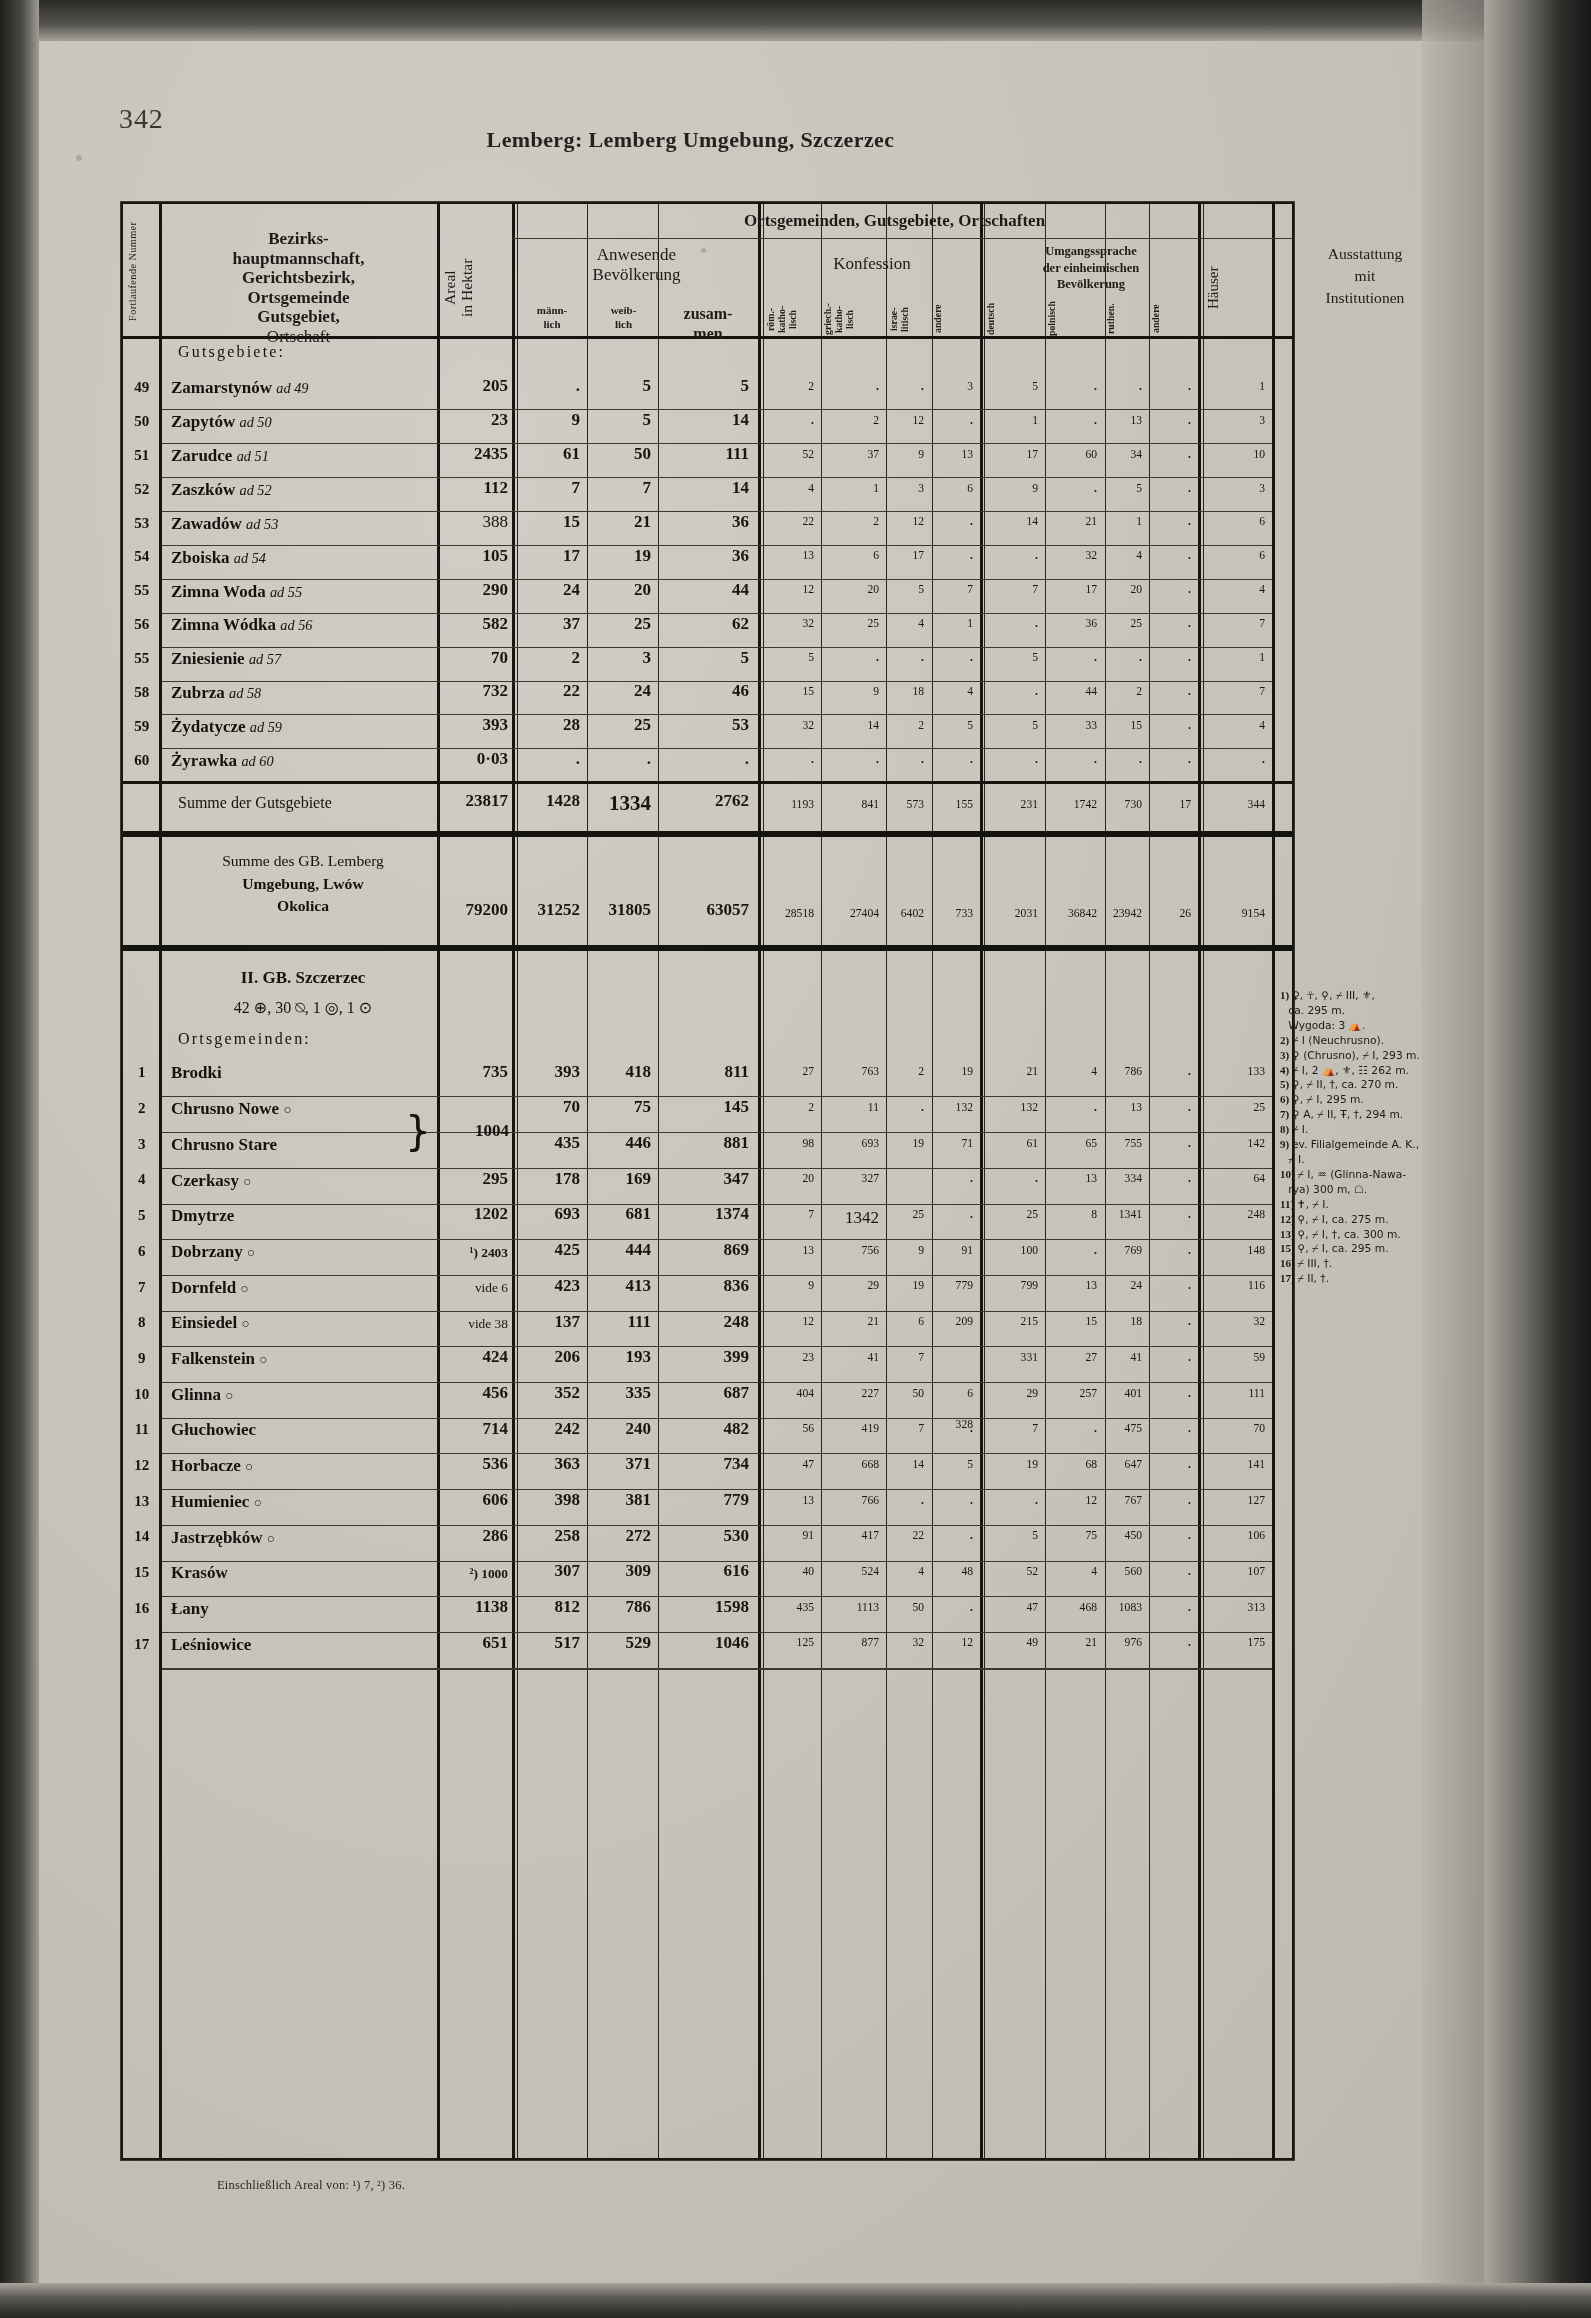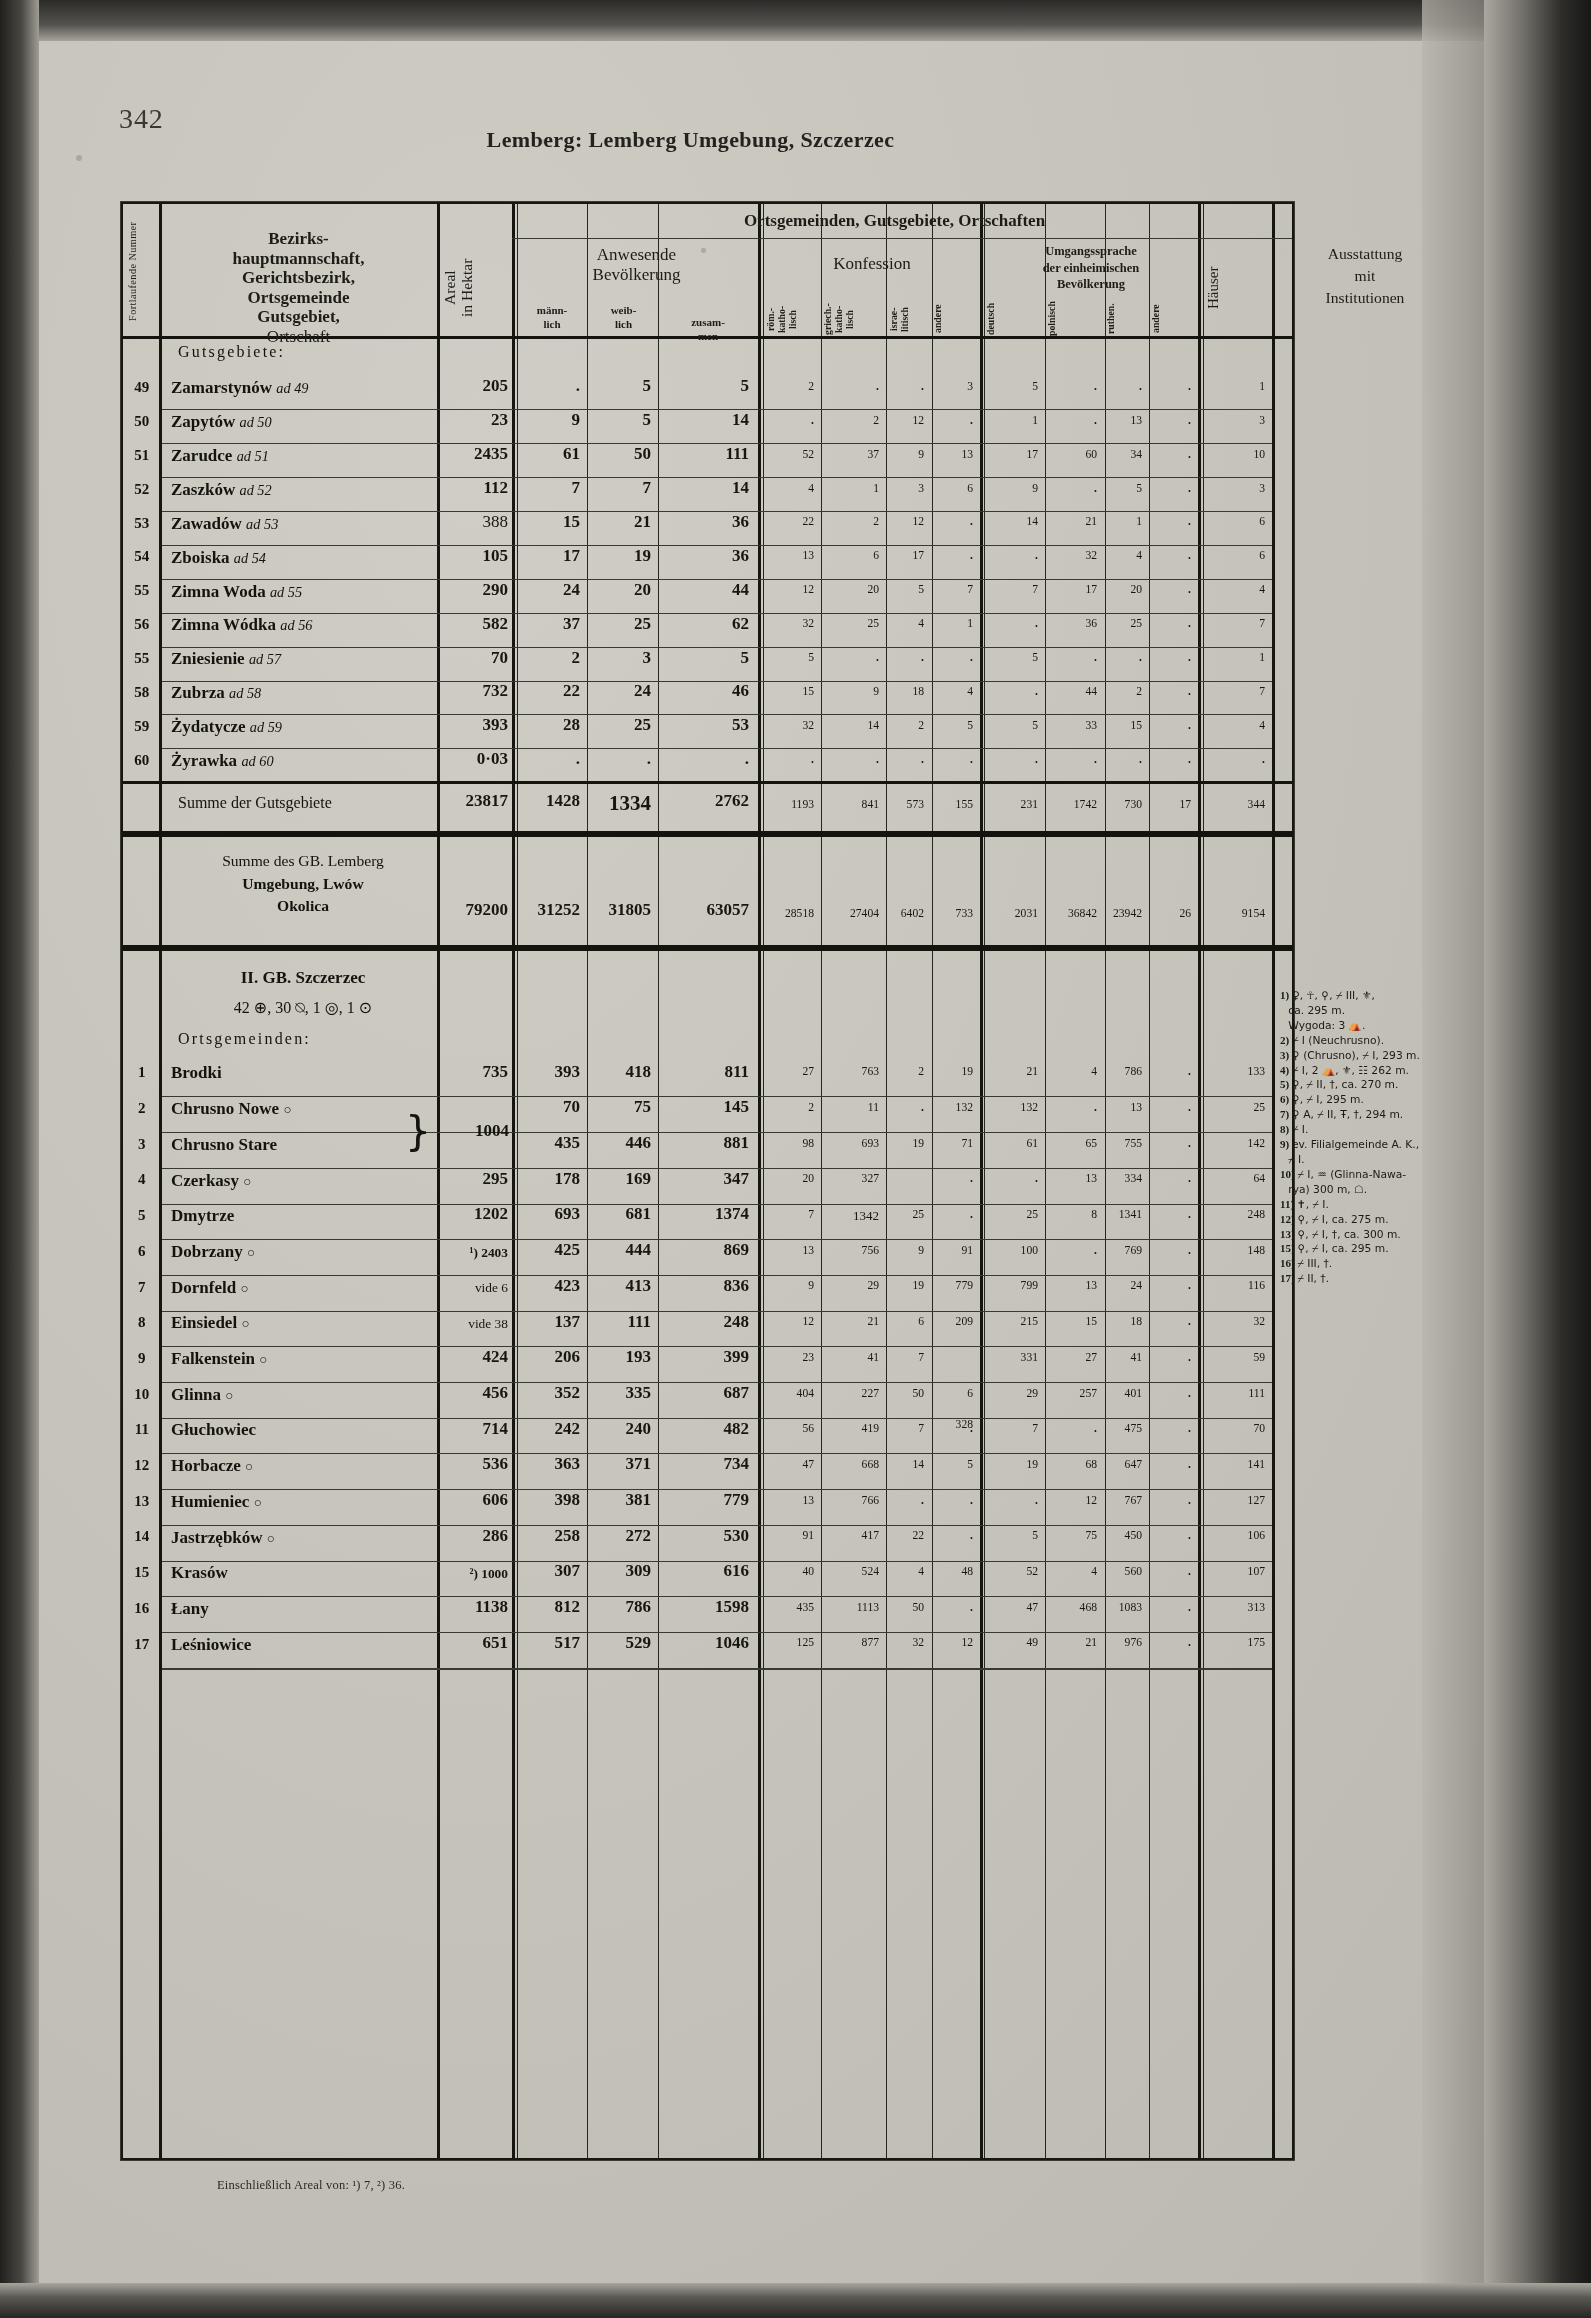--- a/index.html
+++ b/index.html
@@ -163,21 +163,21 @@
       </div>
 
       <div class="hcell" style="left:394px;top:100px;width:70px;font-size:11px;font-weight:bold;line-height:1.25;">
         <span>männ-</span><br>
         <span>lich</span>
       </div>
       <div class="hcell" style="left:465px;top:100px;width:71px;font-size:11px;font-weight:bold;line-height:1.25;">
         <span>weib-</span><br>
         <span>lich</span>
       </div>
-      <div class="hcell" style="left:536px;top:100px;width:98px;font-size:11px;font-weight:bold;line-height:1.25;margin-top:12px;">
+      <div class="hcell" style="left:536px;top:100px;width:98px;font-size:16px;font-weight:bold;line-height:1.25;">
         <span>zusam-</span><br>
         <span>men</span>
       </div>
 
       <div class="hcell" style="left:641px;top:50px;width:216px;font-size:17px;">Konfession</div>
 
       <div class="vtxt" style="left:643px;top:98px;width:54px;height:34px;font-size:9.8px;font-weight:bold;">
         <span>röm.-</span>
         <span>katho-</span>
         <span>lisch</span>
@@ -503,21 +503,21 @@
           <div class="num" style="left:961px;top:968px;width:107px;font-size:11.6px;font-weight:bold;">.</div>
           <div class="num" style="left:1035px;top:968px;width:107px;font-size:11.6px;">64</div>
           <div class="hline" style="top: 1000px; left: 39px; right: 19.6px;"></div>
           <div class="rowlabel b" style="left:1.8px;top:1003px;width:34px;text-align:center;font-size:15px;">5</div>
           <div class="rowlabel" style="left:48px;top:1002px;width:264px;font-size:17px;"><span class="b">Dmytrze</span></div>
           <div class="num" style="left:280px;top:1000px;width:105px;font-size:17px;font-weight:bold;">1202</div>
           <div class="num" style="left:350px;top:1000px;width:107px;font-size:17px;font-weight:bold;">693</div>
           <div class="num" style="left:421px;top:1000px;width:107px;font-size:17px;font-weight:bold;">681</div>
           <div class="num" style="left:519px;top:1000px;width:107px;font-size:17px;font-weight:bold;">1374</div>
           <div class="num" style="left:584px;top:1004px;width:107px;font-size:11.6px;">7</div>
-          <div class="num" style="left:649px;top:1004px;width:107px;font-size:13px;">1342</div>
+          <div class="num" style="left:649px;top:1004px;width:107px;font-size:17px;">1342</div>
           <div class="num" style="left:694px;top:1004px;width:107px;font-size:11.6px;">25</div>
           <div class="num" style="left:743px;top:1004px;width:107px;font-size:11.6px;font-weight:bold;">.</div>
           <div class="num" style="left:808px;top:1004px;width:107px;font-size:11.6px;">25</div>
           <div class="num" style="left:867px;top:1004px;width:107px;font-size:11.6px;">8</div>
           <div class="num" style="left:912px;top:1004px;width:107px;font-size:11.6px;">1341</div>
           <div class="num" style="left:961px;top:1004px;width:107px;font-size:11.6px;font-weight:bold;">.</div>
           <div class="num" style="left:1035px;top:1004px;width:107px;font-size:11.6px;">248</div>
           <div class="hline" style="top: 1035px; left: 39px; right: 19.6px;"></div>
           <div class="rowlabel b" style="left:1.8px;top:1039px;width:34px;text-align:center;font-size:15px;">6</div>
           <div class="rowlabel" style="left:48px;top:1038px;width:264px;font-size:17px;"><span class="b">Dobrzany</span> <span style="font-size:13.4px;">○</span></div>

